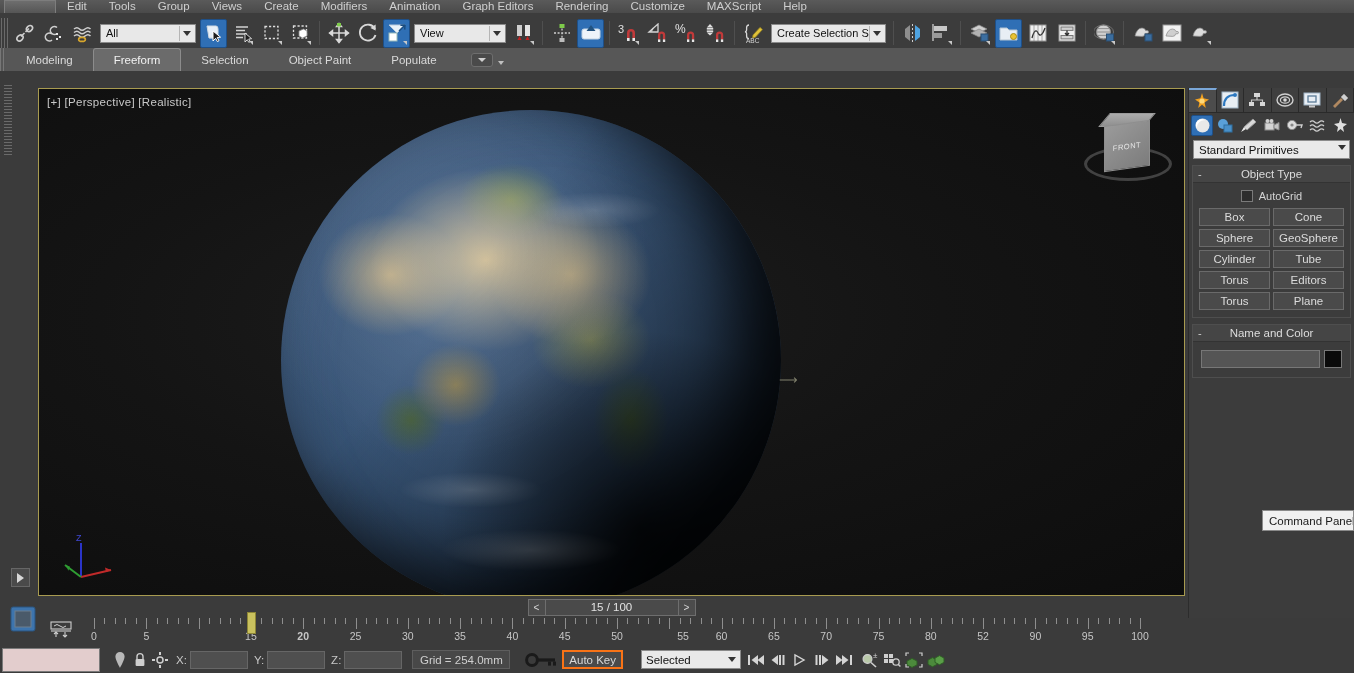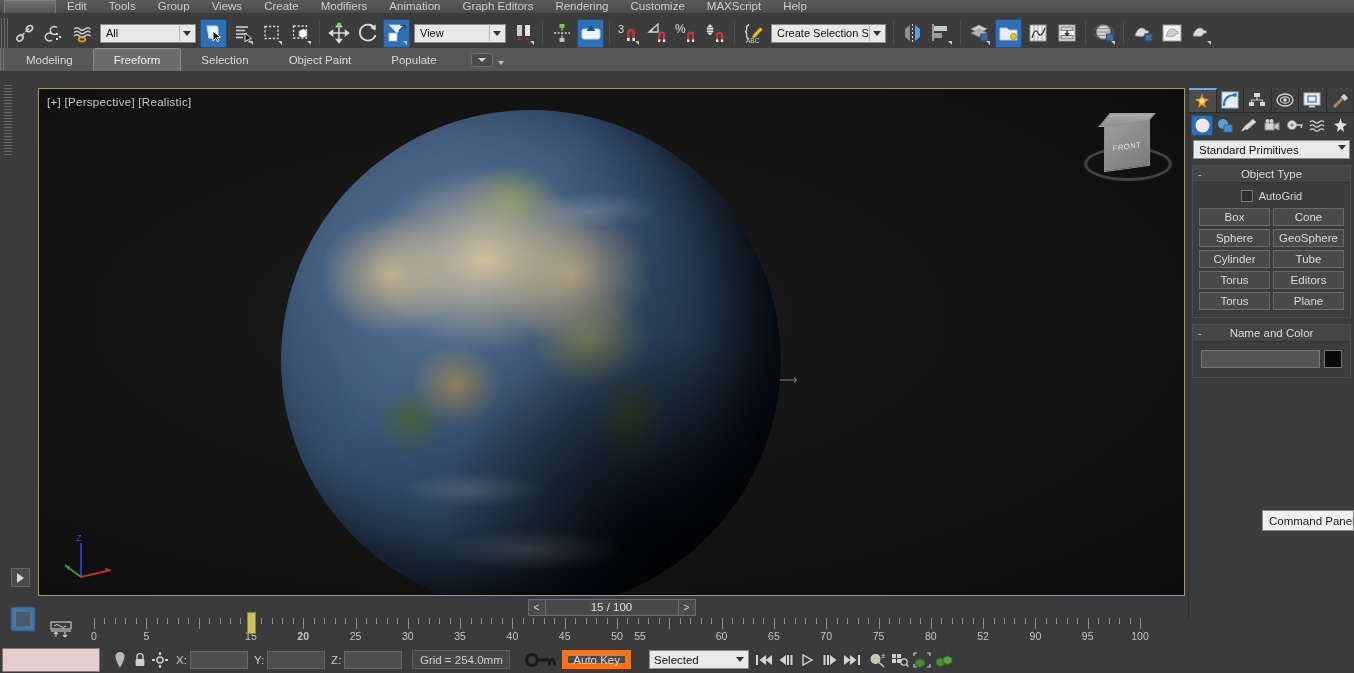--- a/index.html
+++ b/index.html
@@ -313,21 +313,21 @@
     font-size: 11.5px; color:#cfcfcf;
   }
   .sb-icon { width: 20px; height:20px; display:flex; align-items:center; justify-content:center; }
   .coord-lbl { font-size:11.5px; color:#c8c8c8; margin: 0 3px 0 6px; }
   .coord-box { width: 58px; height: 18px; background:#4f4f4f; border:1px solid #666; }
   .grid-box {
     width: 98px; height: 19px; background:#484848; border:1px solid #5e5e5e;
     display:flex; align-items:center; justify-content:center; font-size:11.5px; color:#cfcfcf;
   }
   .autokey-btn {
-    height: 19px; padding: 0 5px; background:#4a4a4a; border:6px solid #f97316;
+    height: 19px; padding: 0 5px; background:#4a4a4a; border:2px solid #f97316;
     display:flex; align-items:center; font-size:11.5px; color:#d8d8d8;
   }
   .sel-combo {
     width: 100px; height: 19px; background:#e9e9e9; color:#111; border:1px solid #8a8a8a;
     display:flex; align-items:center; padding-left:4px; font-size:11.5px; position:relative;
   }
   .sel-combo .arr { position:absolute; right:4px; top:6px;
     border-left:4px solid transparent;border-right:4px solid transparent;border-top:5px solid #333; }
   .pb-btn { width: 22px; height:20px; display:flex;align-items:center;justify-content:center; }
   svg { display:block; }
@@ -945,21 +945,21 @@
       <div class="lbl" style="left: 66.3px;">5</div>
       <div class="lbl" style="left: 118px; margin-top: 17px;">10</div>
       <div class="lbl" style="left: 170.9px;">15</div>
       <div class="lbl" style="left: 223.2px; font-weight: bold;">20</div>
       <div class="lbl" style="left: 275.5px;">25</div>
       <div class="lbl" style="left: 327.8px;">30</div>
       <div class="lbl" style="left: 380.1px;">35</div>
       <div class="lbl" style="left: 432.4px;">40</div>
       <div class="lbl" style="left: 484.7px;">45</div>
       <div class="lbl" style="left: 537px;">50</div>
-      <div class="lbl" style="left: 560px;">55</div>
+      <div class="lbl" style="left: 603px;">55</div>
       <div class="lbl" style="left: 641.6px;">60</div>
       <div class="lbl" style="left: 693.9px;">65</div>
       <div class="lbl" style="left: 746.2px;">70</div>
       <div class="lbl" style="left: 798.5px;">75</div>
       <div class="lbl" style="left: 850.8px;">80</div>
       <div class="lbl" style="left: 903.1px;">52</div>
       <div class="lbl" style="left: 955.4px;">90</div>
       <div class="lbl" style="left: 1007.7px;">95</div>
       <div class="lbl" style="left: 1060px;">100</div>
     </div>

